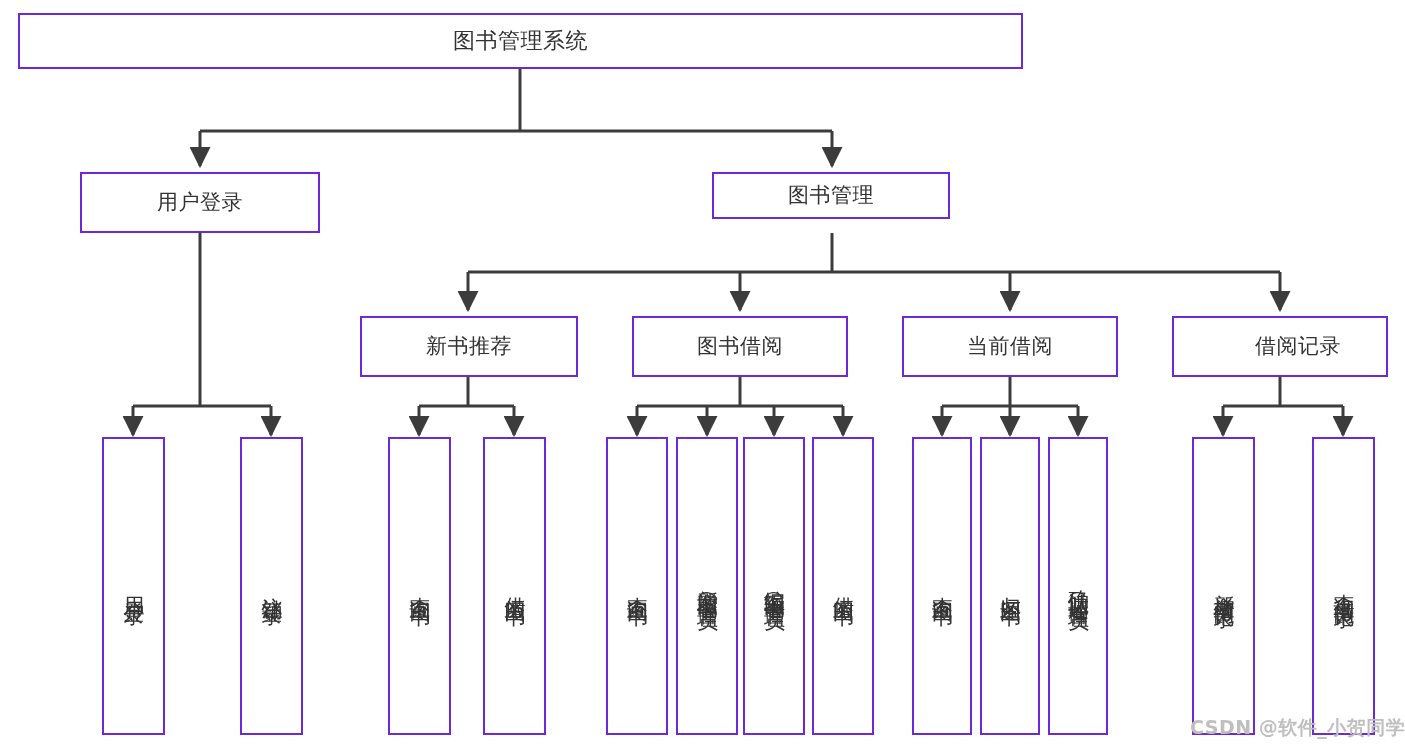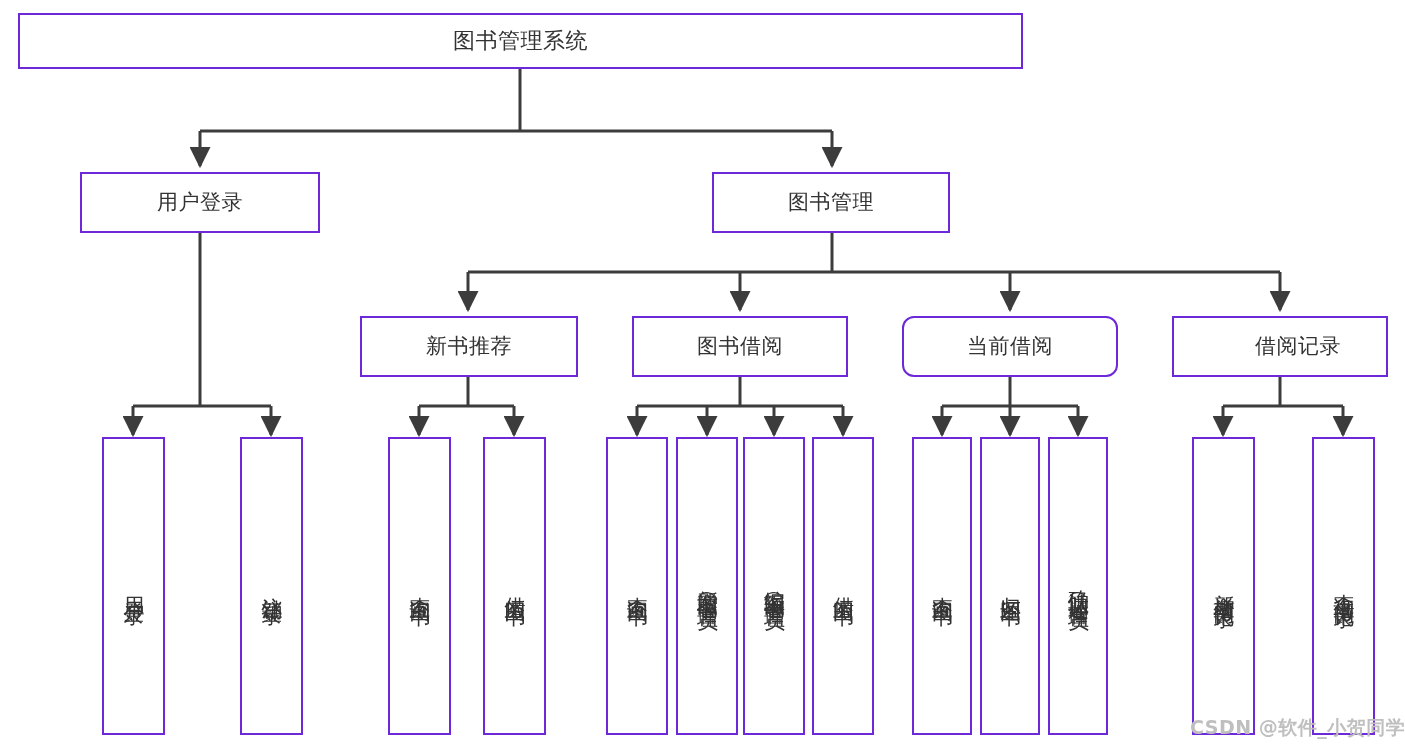--- a/index.html
+++ b/index.html
@@ -119,33 +119,33 @@
   </svg>
 
   <div class="node root" style="left:18px; top:13px; width:1005px; height:56px;">
     <span class="label">图书管理系统</span>
   </div>
 
   <div class="node" style="left:80px; top:172px; width:240px; height:61px;">
     <span class="label">用户登录</span>
   </div>
 
-  <div class="node" style="left:712px; top:172px; width:238px; height:61px;">
+  <div class="node" style="left:712px; top:172px; width:238px; height:47px;">
     <span class="label">图书管理</span>
   </div>
 
   <div class="node" style="left:360px; top:316px; width:218px; height:61px;">
     <span class="label">新书推荐</span>
   </div>
 
   <div class="node" style="left:632px; top:316px; width:216px; height:61px;">
     <span class="label">图书借阅</span>
   </div>
 
-  <div class="node" style="left:902px; top:316px; width:216px; height:61px;border-radius:12px;">
+  <div class="node" style="left:902px; top:316px; width:216px; height:61px;">
     <span class="label">当前借阅</span>
   </div>
 
   <div class="node" style="left:1172px; top:316px; width:216px; height:61px;padding-left:36px;">
     <span class="label">借阅记录</span>
   </div>
 
   <div class="node vertical" style="left:102px; top:437px; width:63px; height:298px;">
     <span class="label">用户登录</span>
   </div>

